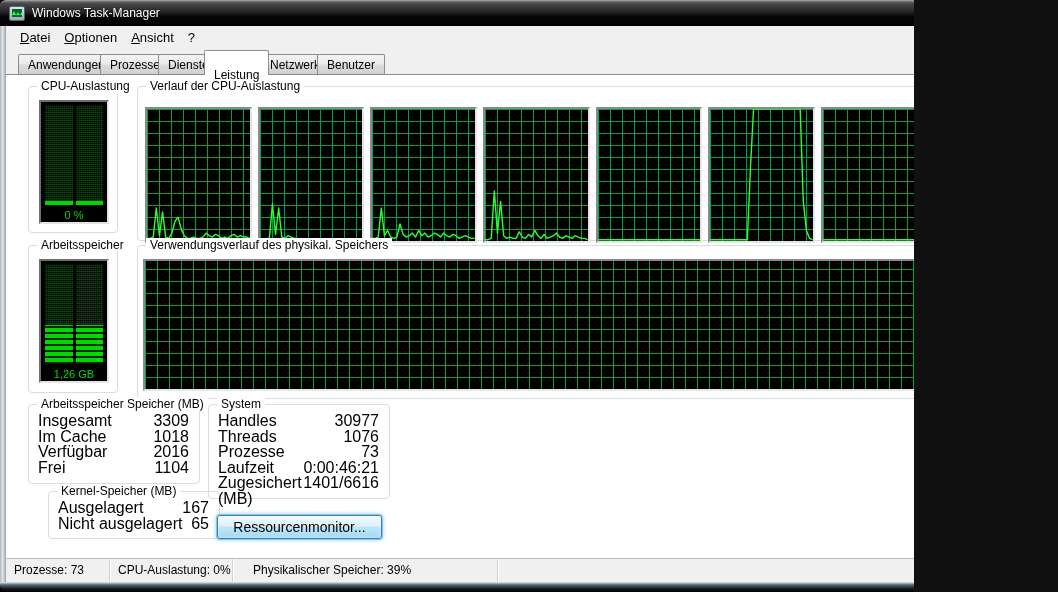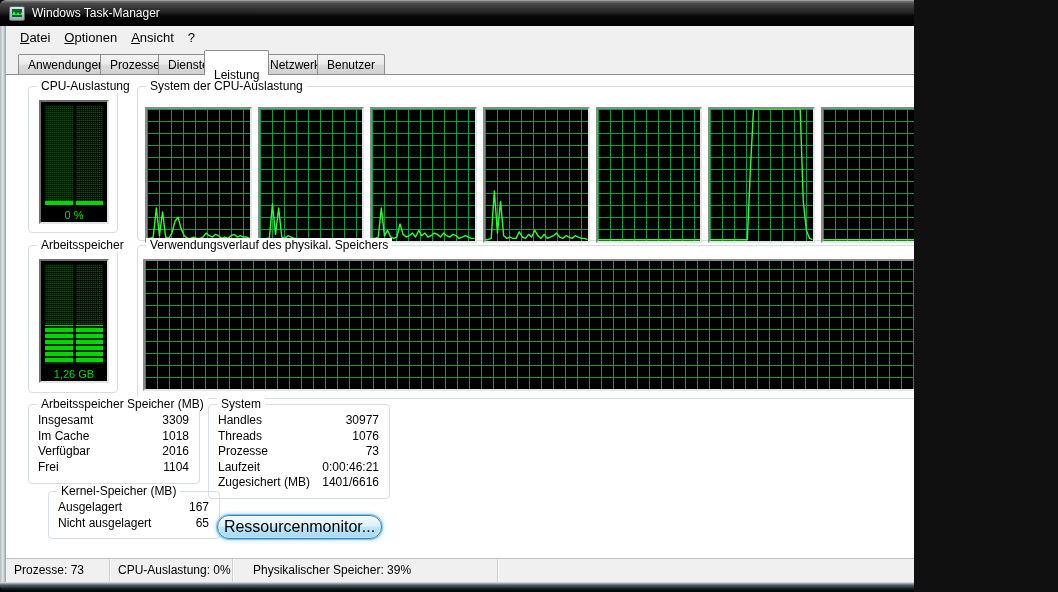--- a/index.html
+++ b/index.html
@@ -70,26 +70,26 @@
       linear-gradient(to right,#00a14b 1px,transparent 1px),
       linear-gradient(to bottom,#00a14b 1px,transparent 1px);
     background-size:12px 12px;background-position:0 100%;}
   .graph svg{position:absolute;left:0;top:0;width:100%;height:100%;}
   .cpu-graph-row{position:absolute;left:7px;right:7px;top:20px;height:136px;display:flex;gap:6px;}
   .cpu-graph-row .graph{flex:1;}
   .mem-graph{position:absolute;left:5px;top:13px;width:899px;height:132px;}
 
   
   .rows{position:absolute;left:9px;right:10px;top:8px;}
-  .row{display:flex;justify-content:space-between;font-size:12px;color:#000;line-height:15.5px;}
-
-  
-  .res-btn{position:absolute;left:211px;top:440px;width:165px;height:24px;font-size:16px;color:#000;
+  .row{display:flex;justify-content:space-between;font-size:16px;color:#000;line-height:15.5px;}
+
+  
+  .res-btn{position:absolute;left:211px;top:440px;width:165px;height:24px;font-size:14px;color:#000;
     background:linear-gradient(#f1f9fd,#dff1fb 45%,#bee6f8 50%,#a6d9f4);
-    border:1px solid #3c7fb1;border-radius:12px;
+    border:1px solid #3c7fb1;border-radius:3px;
     box-shadow:0 0 0 1px #88c4ea, 0 0 4px 1px #9fd4f2, inset 0 0 2px #fff;
     display:flex;align-items:center;justify-content:center;}
 
   
   .statusbar{position:absolute;left:6px;top:558px;width:1046px;height:24px;background:#f0f0f0;border-top:1px solid #bfbfbf;display:flex;}
   .status-cell{font-size:12px;color:#000;padding:4px 0 0 8px;border-right:1px solid #cfcfcf;box-shadow:1px 0 0 #fff;}
 </style>
 </head>
 <body>
 
@@ -146,21 +146,21 @@
             </div>
           <div class="led-col">
               <div class="led-fill solid" style="height: 0%;"></div>
             </div>
         </div>
         <div class="led-label">0 %</div>
       </div>
     </div>
 
     <div class="groupbox" style="left:131px;top:11px;width:911px;height:155px;">
-      <span class="gb-label">System der CPU-Auslastung</span>
+      <span class="gb-label">Verlauf der CPU-Auslastung</span>
       <div class="cpu-graph-row">
         <div class="graph">
             <svg viewBox="0 0 100 100" preserveAspectRatio="none">
               <polyline points="0.00,98.00 3.03,98.00 6.06,97.00 9.09,75.00 12.12,96.00 15.15,78.00 18.18,97.00 21.21,98.00 24.24,94.00 27.27,85.00 30.30,82.00 33.33,91.00 36.36,96.00 39.39,98.00 42.42,98.00 45.45,97.00 48.48,98.00 51.52,98.00 54.55,97.00 57.58,94.00 60.61,96.00 63.64,97.00 66.67,95.00 69.70,96.00 72.73,98.00 75.76,97.00 78.79,98.00 81.82,96.00 84.85,95.00 87.88,97.00 90.91,96.00 93.94,97.00 96.97,97.00 100.00,98.00" fill="none" stroke="#2eff2e" stroke-width="1.4" vector-effect="non-scaling-stroke" stroke-linejoin="round"></polyline>
             </svg>
           </div>
         <div class="graph">
             <svg viewBox="0 0 100 100" preserveAspectRatio="none">
               <polyline points="0.00,99.00 3.03,99.00 6.06,98.00 9.09,98.00 12.12,72.00 15.15,95.00 18.18,75.00 21.21,97.00 24.24,98.00 27.27,96.00 30.30,97.00 33.33,98.00 36.36,98.00 39.39,99.00 42.42,99.00 45.45,99.00 48.48,99.00 51.52,99.00 54.55,99.00 57.58,99.00 60.61,99.00 63.64,99.00 66.67,99.00 69.70,99.00 72.73,99.00 75.76,99.00 78.79,99.00 81.82,99.00 84.85,99.00 87.88,99.00 90.91,99.00 93.94,99.00 96.97,99.00 100.00,99.00" fill="none" stroke="#2eff2e" stroke-width="1.4" vector-effect="non-scaling-stroke" stroke-linejoin="round"></polyline>
             </svg>

